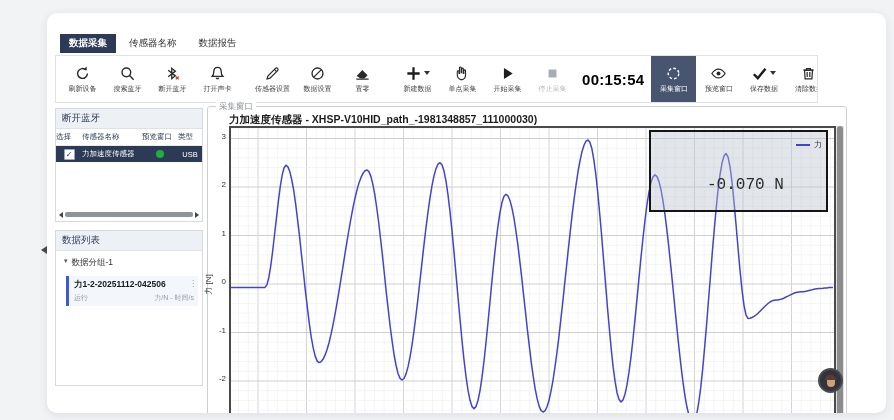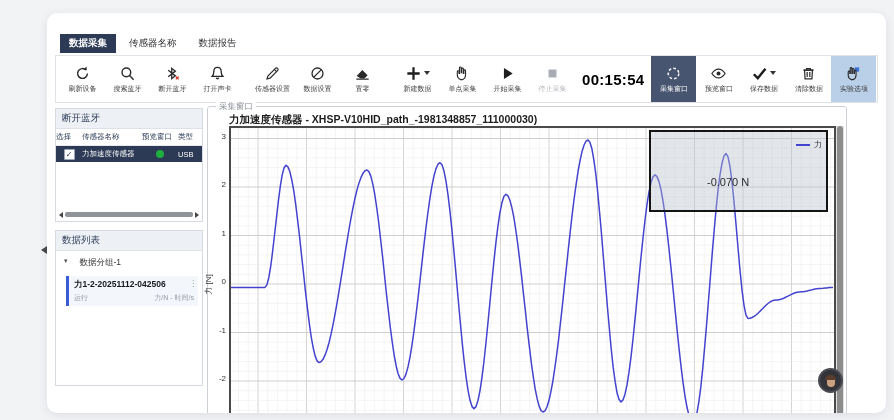--- a/index.html
+++ b/index.html
@@ -4,21 +4,21 @@
 <style>
   html,body{margin:0;padding:0;background:#eef0f3;font-family:"Liberation Sans","DejaVu Sans",sans-serif;}
   .stage{position:relative;width:894px;height:420px;overflow:hidden;background:#f2f3f5;}
   .window{position:absolute;left:47px;top:13px;width:839px;height:400px;background:#fff;border-radius:10px;
           box-shadow:0 2px 10px rgba(40,50,70,.10);overflow:hidden;}
   
   .tabs{position:absolute;left:13px;top:21px;display:flex;gap:4px;font-size:9.5px;}
   .tab{padding:3px 9px;color:#333;cursor:default;}
   .tab.active{background:#2c3a55;color:#fff;font-weight:bold;}
   
-  .toolbar{position:absolute;left:8px;top:42px;width:823px;height:48px;border:1px solid #dfe2e7;background:#fff;
+  .toolbar{position:absolute;left:8px;top:42px;width:763px;height:48px;border:1px solid #dfe2e7;background:#fff;
            display:flex;align-items:stretch;padding-left:4px;box-sizing:border-box;overflow:hidden;}
   .tbtn{display:flex;flex-direction:column;align-items:center;justify-content:center;min-width:41px;
         padding:1px 2px;gap:2px;font-size:7px;color:#3c3c3c;white-space:nowrap;}
   .tbtn svg{width:17px;height:17px;display:block;}
   .tbtn .iconrow{display:flex;align-items:center;}
   .tbtn.dark{background:#475571;color:#fff;}
   .tbtn.highlight{background:#bad0e8;}
   .tbtn.disabled{color:#b6bac0;}
   .caret{width:0;height:0;border-left:3.5px solid transparent;border-right:3.5px solid transparent;
          border-top:4px solid #333;margin-left:2px;}
@@ -30,43 +30,43 @@
   .sec-dl{top:217px;height:156px;}
   .sec-title{background:#edf0f5;color:#2c3a55;font-size:9.5px;padding:3px 6px;border-bottom:1px solid #dde1e8;}
   .tbl-head{display:grid;grid-template-columns:26px 60px 36px 24px;font-size:7.5px;color:#2c3a55;
             padding:3px 0;border-bottom:1px solid #e6e9ee;}
   .tbl-head span{overflow:hidden;white-space:nowrap;}
   .tbl-row{display:grid;grid-template-columns:26px 60px 36px 24px;align-items:center;height:16px;font-size:7.5px;}
   .tbl-row.selected{background:#2c3a55;color:#fff;}
   .cbx{width:9px;height:9px;background:#fff;border:1px solid #9aa7bb;border-radius:1px;margin:0 auto;
        font-size:8px;line-height:9px;text-align:center;color:#2c3a55;}
   .dot{width:8px;height:8px;border-radius:50%;margin:0 auto;}
-  .cell-c{}
+  .cell-c{text-align:center;}
   .hscroll{position:absolute;left:3px;right:3px;bottom:3px;height:7px;display:flex;align-items:center;}
   .hthumb{flex:1;height:5px;background:#8f939a;border-radius:2px;margin:0 2px;}
   .arr-l,.arr-r{width:0;height:0;border-top:3px solid transparent;border-bottom:3px solid transparent;}
   .arr-l{border-right:4px solid #444;}
   .arr-r{border-left:4px solid #444;}
-  .group-row{display:flex;gap:12px;font-size:8.5px;color:#333;padding:6px 6px 2px 8px;}
+  .group-row{display:flex;gap:4px;font-size:8.5px;color:#333;padding:6px 6px 2px 8px;}
   .exp{font-size:7px;color:#555;}
   .dl-item{margin:5px 4px 0 10px;background:#f3f6fb;border-left:3px solid #3a5bd7;padding:3px 4px 3px 5px;position:relative;}
   .dl-title{font-size:8.5px;font-weight:bold;color:#15181d;white-space:nowrap;overflow:hidden;}
   .dl-sub{display:flex;justify-content:space-between;font-size:7px;color:#979ba2;margin-top:2px;}
   .dl-more{position:absolute;right:1px;top:3px;font-size:8px;color:#9a9a9a;}
   
   .fieldset{position:absolute;left:160px;top:93px;width:638px;height:320px;border:1px solid #ccd0d6;
             border-radius:3px;background:#fff;}
   .fieldset-label{position:absolute;top:-6px;left:8px;background:#fff;padding:0 3px;font-size:8.5px;color:#8a8f99;}
   .chart-title{position:absolute;left:21px;top:6px;width:607px;text-align:left;font-size:10.5px;font-weight:bold;color:#1c1c1c;}
   .plotwrap{position:absolute;left:21px;top:19px;width:607px;height:294px;border:2px solid #4a4a4a;
             box-sizing:border-box;background:#fff;overflow:hidden;}
   .plotwrap svg{position:absolute;left:0;top:0;}
   .anno{position:absolute;left:418px;top:2px;width:179px;height:82px;border:2px solid #141414;
         background:rgba(185,193,205,.42);box-sizing:border-box;}
-  .anno-val{position:absolute;left:56px;top:44px;font-size:11px;color:#2b2b2b;}
+  .anno-val{position:absolute;left:56px;top:44px;font-size:16px;color:#2b2b2b;font-family:Liberation Mono, monospace;}
   .legend{position:absolute;right:12px;top:11px;display:flex;align-items:center;gap:4px;font-size:8px;color:#333;}
   .legend .sw{width:14px;height:2px;}
   .ytick{position:absolute;width:17px;text-align:right;font-size:8px;color:#333;left:1px;}
   .yaxis-label{position:absolute;left:-10px;top:172px;font-size:8px;color:#333;transform:rotate(-90deg);white-space:nowrap;}
   .vscroll{position:absolute;left:628px;top:19px;width:8px;height:294px;background:#e0e0e0;}
   .vthumb{position:absolute;left:1px;top:0;width:6px;height:100%;background:#8c8c8c;border-radius:3px;}
   
   .avatar{position:absolute;left:771px;top:355px;width:25px;height:25px;border-radius:50%;background:#33343a;
           border:2px solid #4a4b52;box-sizing:border-box;display:flex;flex-direction:column;align-items:center;justify-content:center;}
   .avatar .hair{width:11px;height:5px;background:#5a3d2e;border-radius:5px 5px 0 0;}

